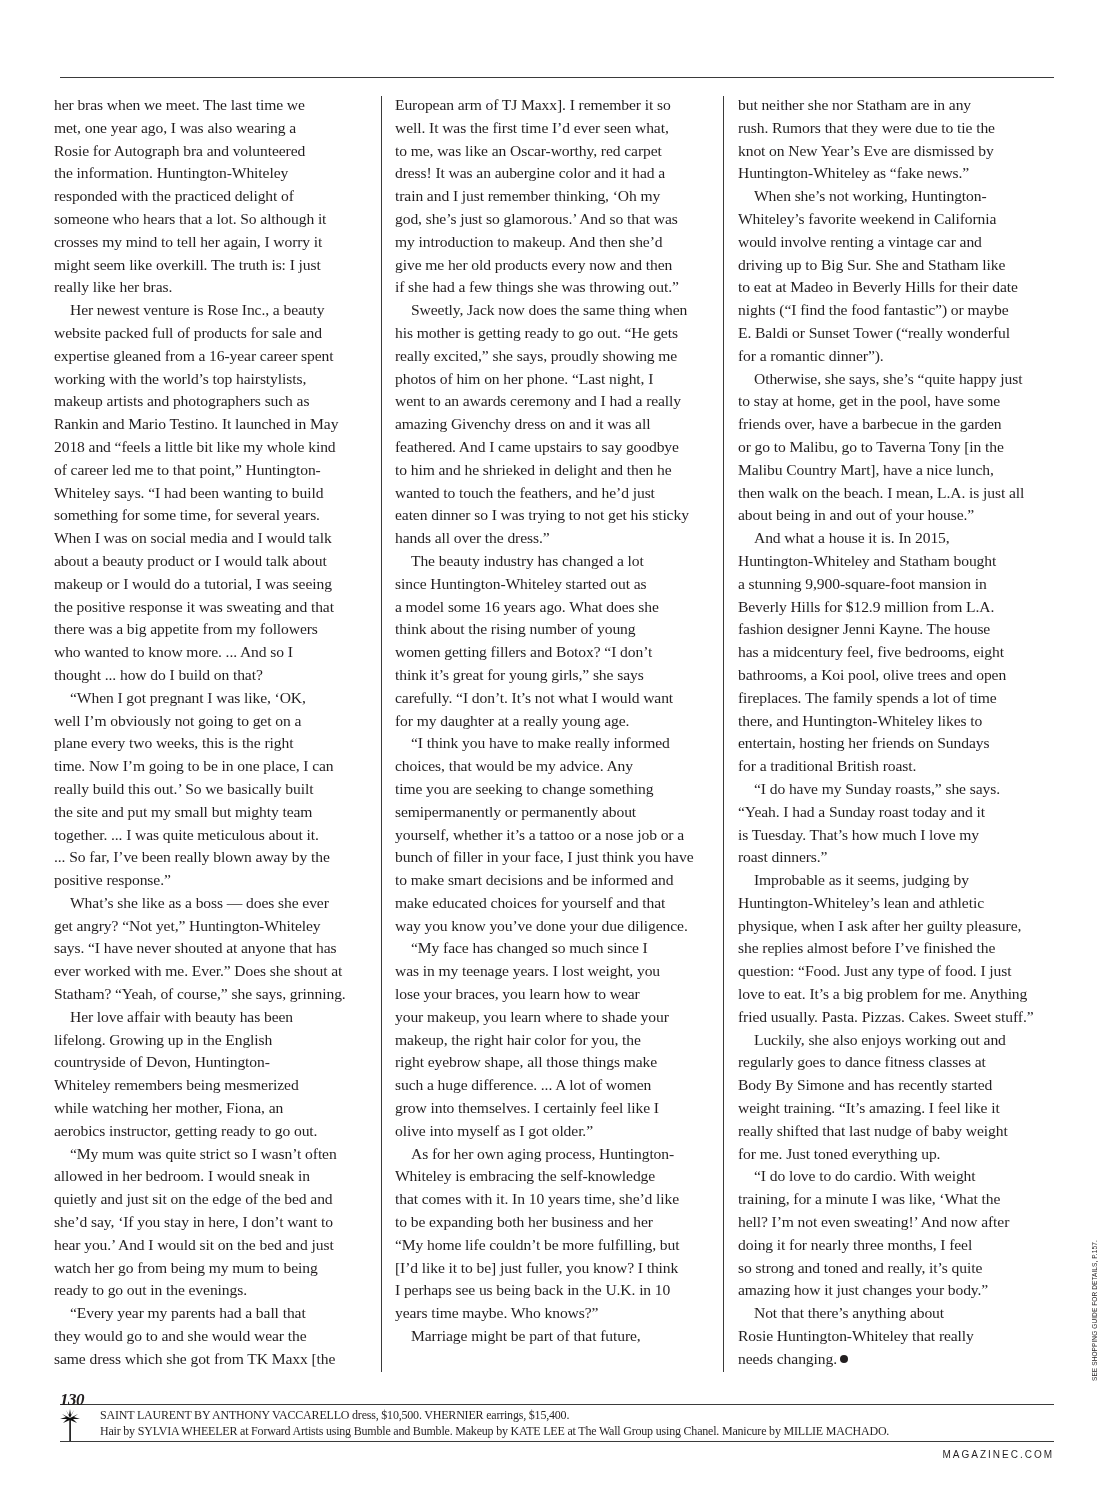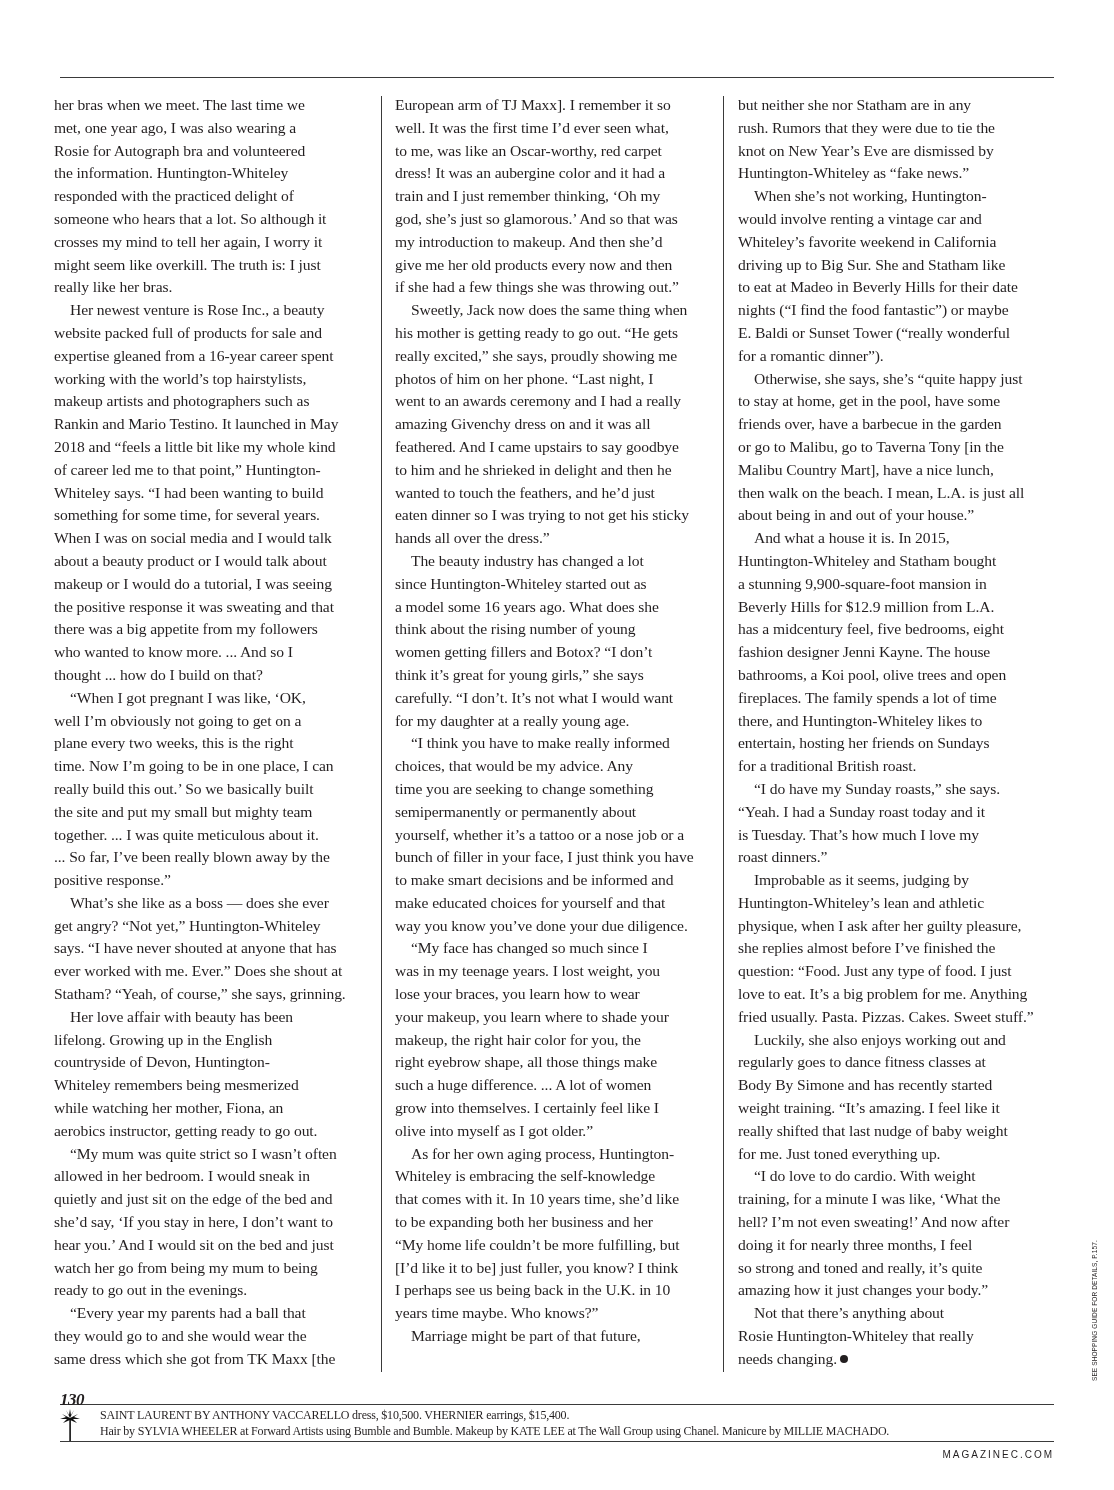--- a/index.html
+++ b/index.html
@@ -146,40 +146,40 @@
       <span class="line">years time maybe. Who knows?”</span>
       <span class="line indent">Marriage might be part of that future,</span>
     </div>
   <div class="vrule vrule2"></div>
   <div class="col col3">
       <span class="line">but neither she nor Statham are in any</span>
       <span class="line">rush. Rumors that they were due to tie the</span>
       <span class="line">knot on New Year’s Eve are dismissed by</span>
       <span class="line">Huntington-Whiteley as “fake news.”</span>
       <span class="line indent">When she’s not working, Huntington-</span>
+      <span class="line">Whiteley’s favorite weekend in California</span>
       <span class="line">would involve renting a vintage car and</span>
-      <span class="line">Whiteley’s favorite weekend in California</span>
       <span class="line">driving up to Big Sur. She and Statham like</span>
       <span class="line">to eat at Madeo in Beverly Hills for their date</span>
       <span class="line">nights (“I find the food fantastic”) or maybe</span>
       <span class="line">E. Baldi or Sunset Tower (“really wonderful</span>
       <span class="line">for a romantic dinner”).</span>
       <span class="line indent">Otherwise, she says, she’s “quite happy just</span>
       <span class="line">to stay at home, get in the pool, have some</span>
       <span class="line">friends over, have a barbecue in the garden</span>
       <span class="line">or go to Malibu, go to Taverna Tony [in the</span>
       <span class="line">Malibu Country Mart], have a nice lunch,</span>
       <span class="line">then walk on the beach. I mean, L.A. is just all</span>
       <span class="line">about being in and out of your house.”</span>
       <span class="line indent">And what a house it is. In 2015,</span>
       <span class="line">Huntington-Whiteley and Statham bought</span>
       <span class="line">a stunning 9,900-square-foot mansion in</span>
       <span class="line">Beverly Hills for $12.9 million from L.A.</span>
+      <span class="line">fashion designer Jenni Kayne. The house</span>
       <span class="line">has a midcentury feel, five bedrooms, eight</span>
-      <span class="line">fashion designer Jenni Kayne. The house</span>
       <span class="line">bathrooms, a Koi pool, olive trees and open</span>
       <span class="line">fireplaces. The family spends a lot of time</span>
       <span class="line">there, and Huntington-Whiteley likes to</span>
       <span class="line">entertain, hosting her friends on Sundays</span>
       <span class="line">for a traditional British roast.</span>
       <span class="line indent">“I do have my Sunday roasts,” she says.</span>
       <span class="line">“Yeah. I had a Sunday roast today and it</span>
       <span class="line">is Tuesday. That’s how much I love my</span>
       <span class="line">roast dinners.”</span>
       <span class="line indent">Improbable as it seems, judging by</span>

